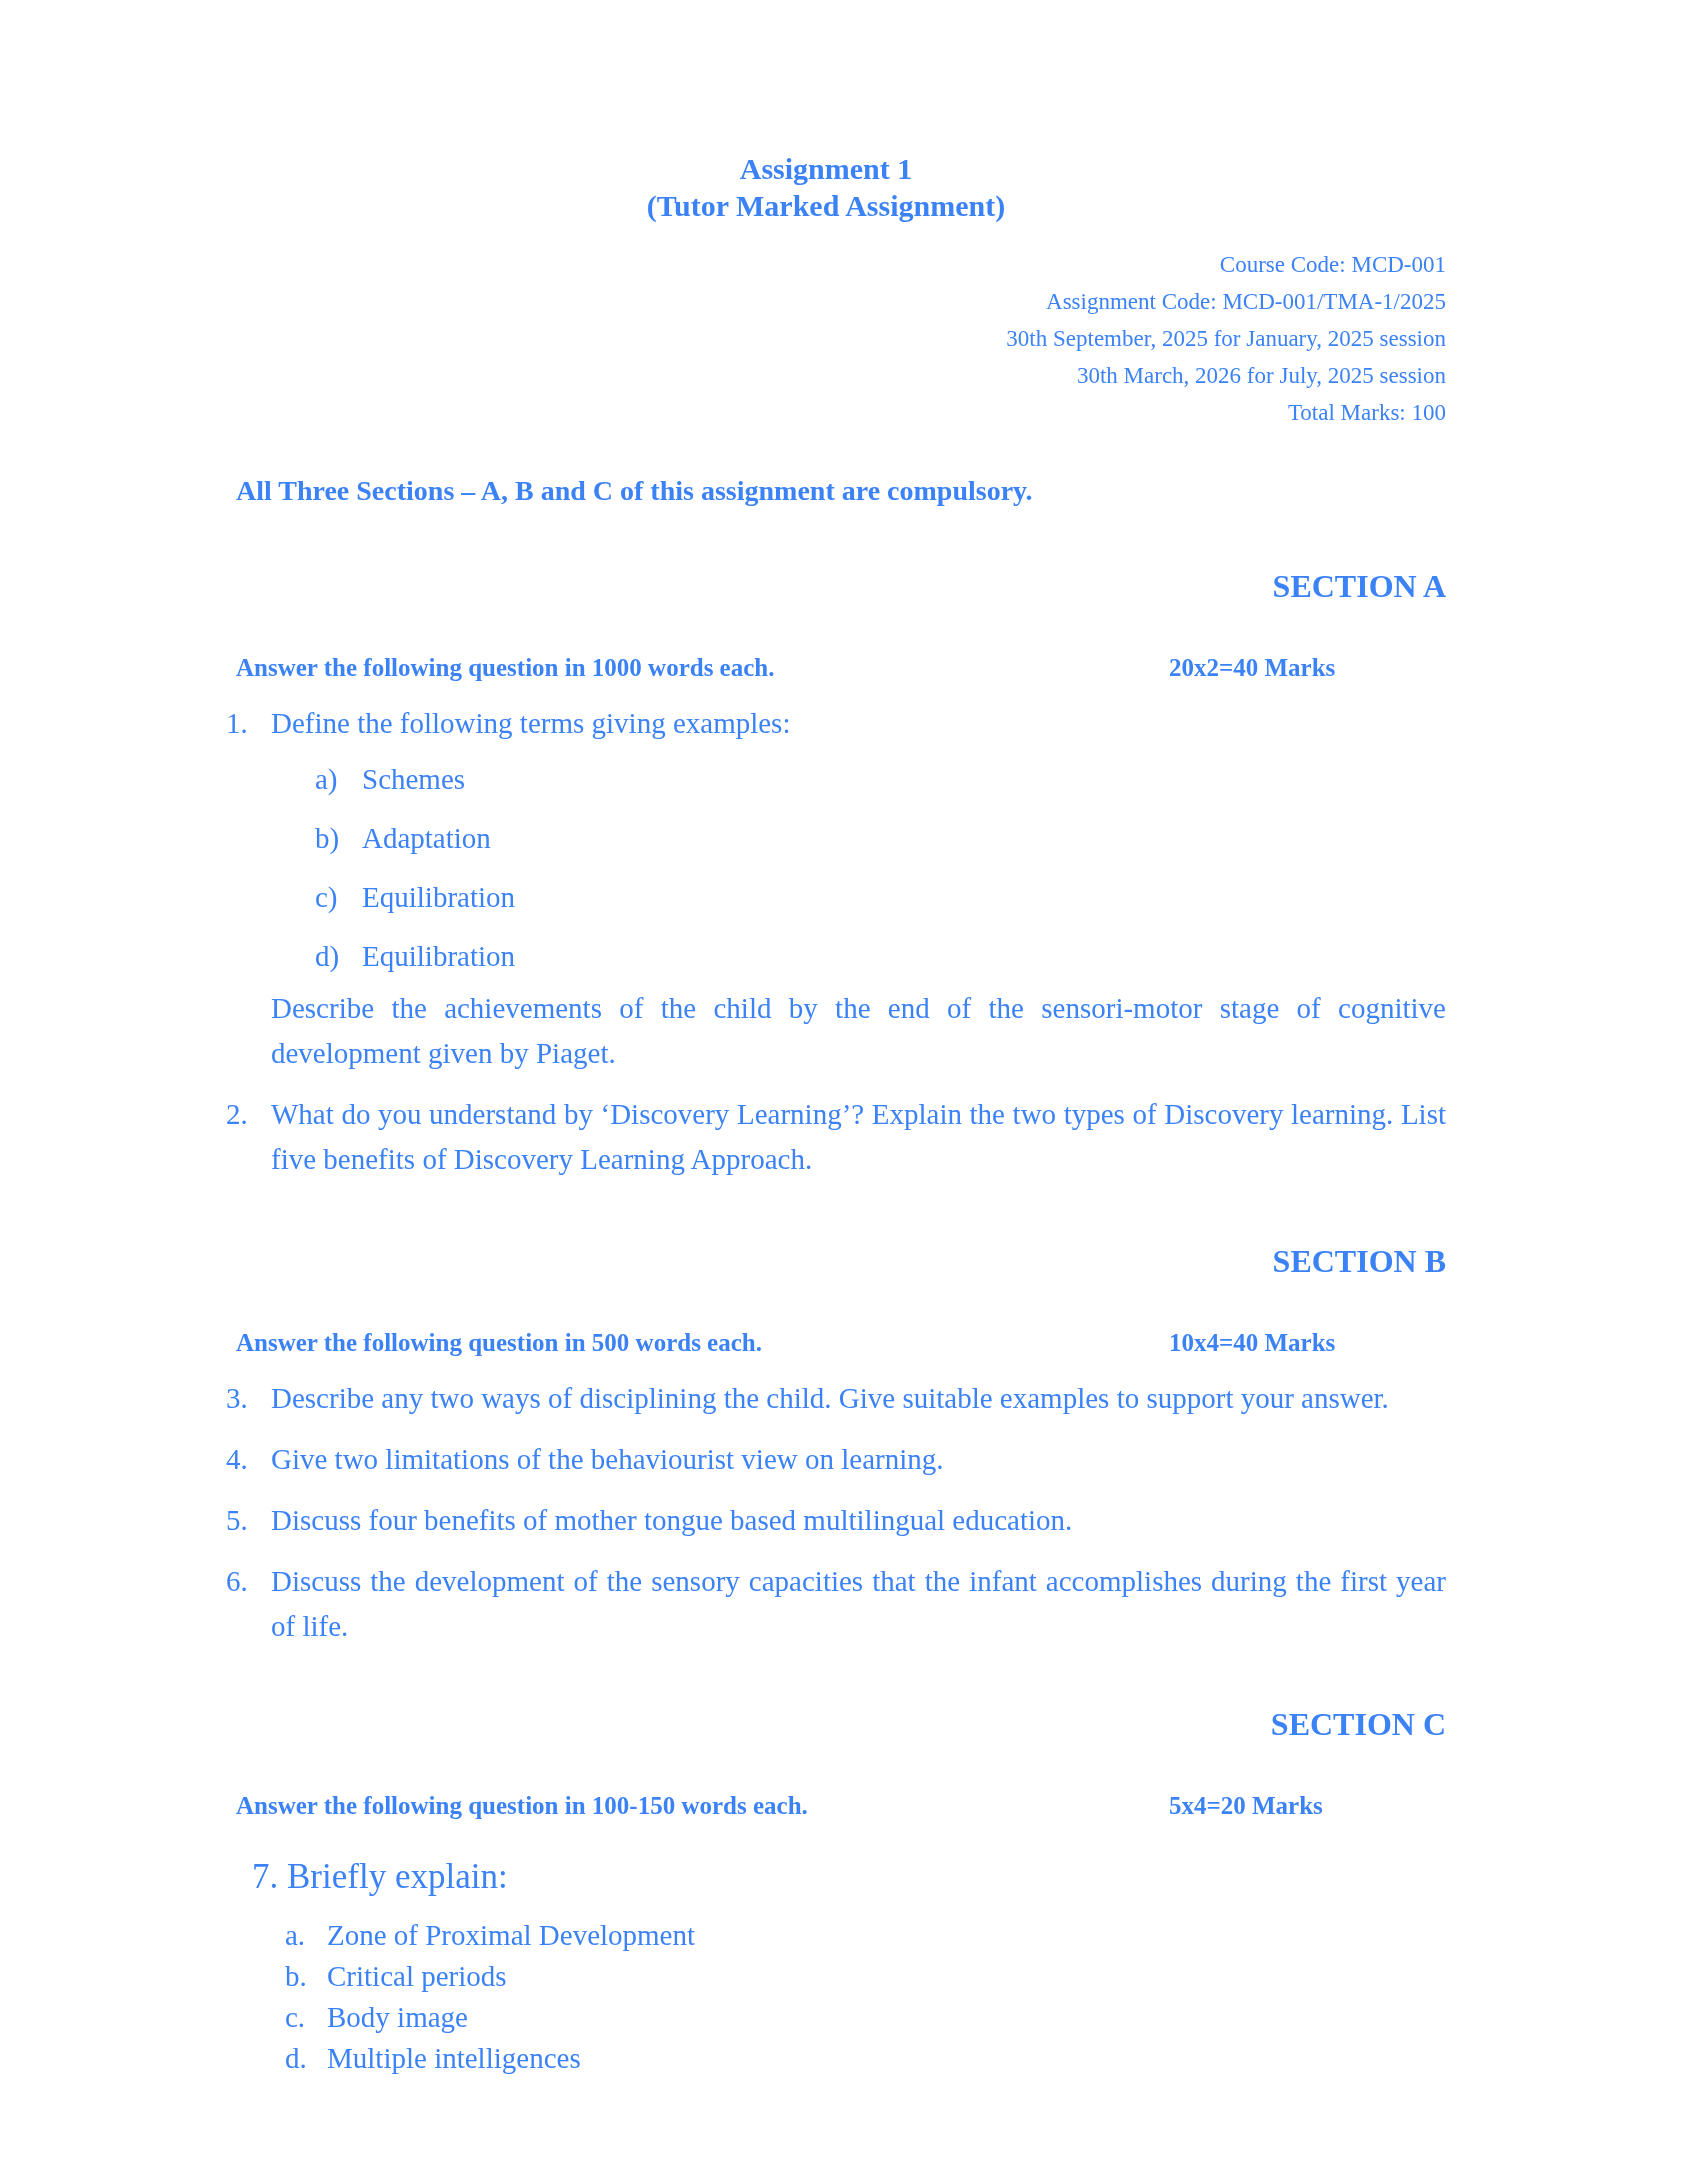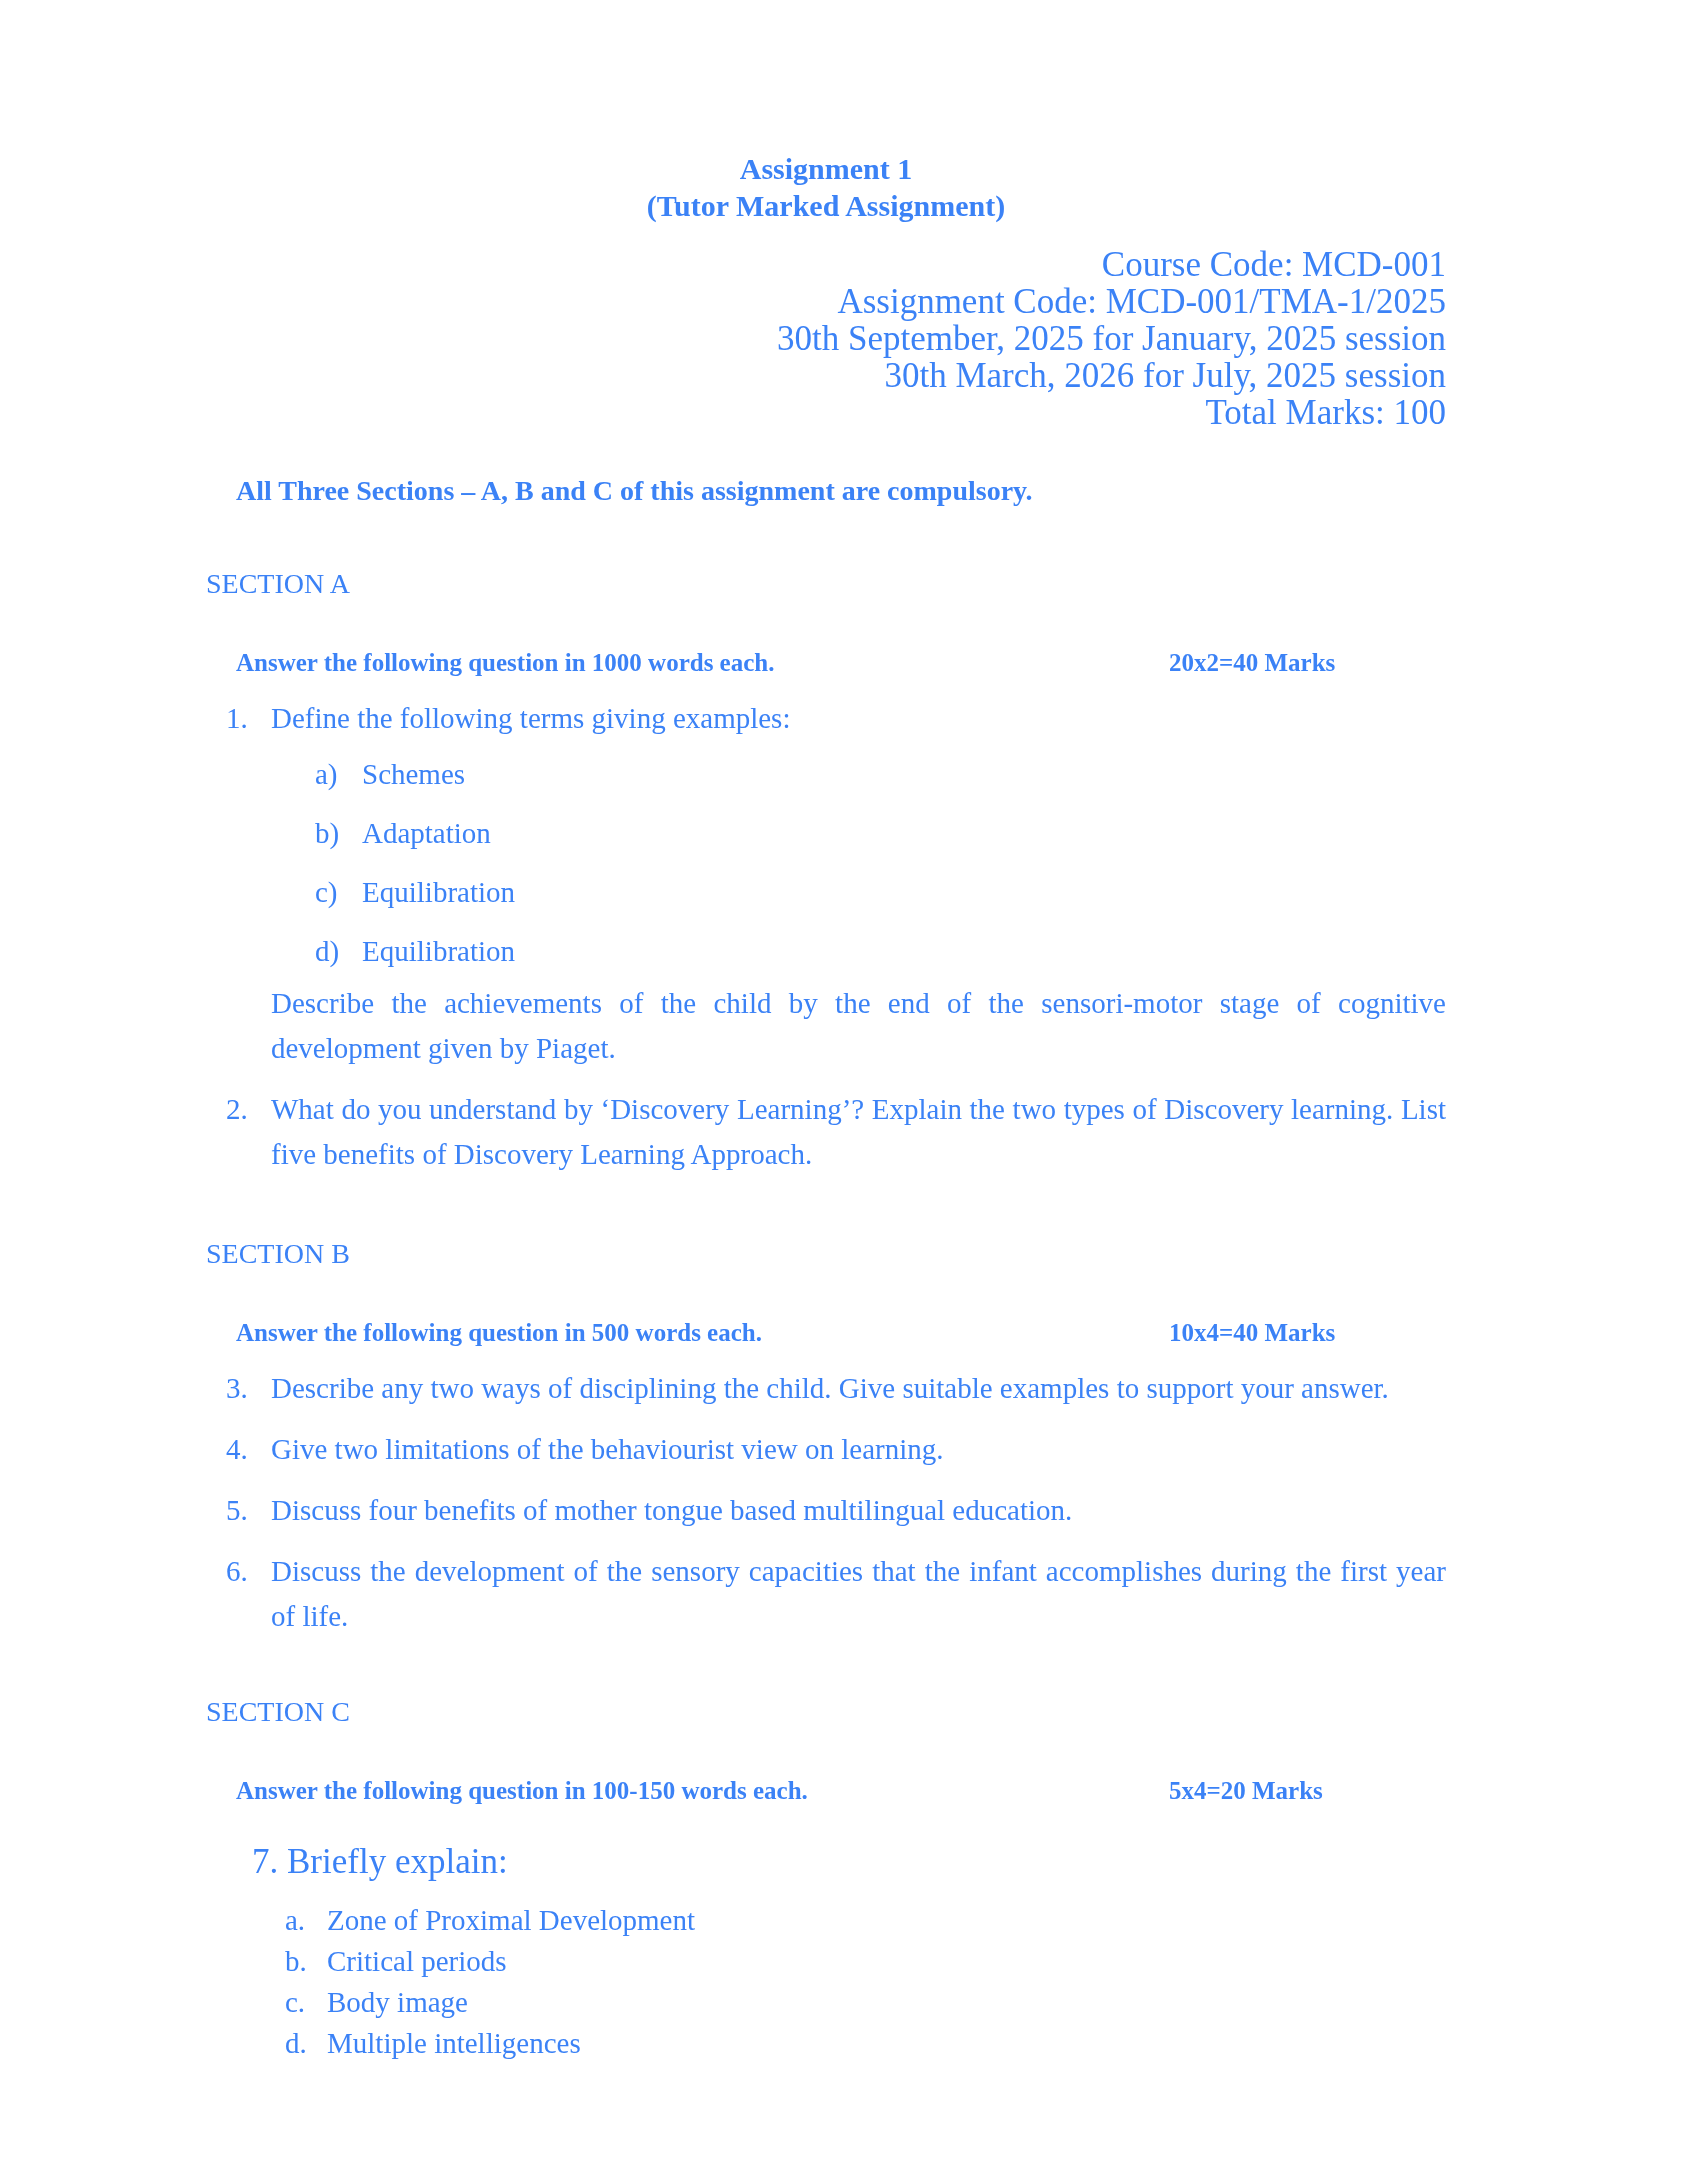--- a/index.html
+++ b/index.html
@@ -32,21 +32,21 @@
     font-size: 30px;
     line-height: 37px;
     margin-left: -30px; 
   }
   .title-line { display: block; }
 
   
   .meta-block {
     margin-top: 22px;
     text-align: right;
-    font-size: 35px;
+    font-size: 23px;
     line-height: 37px;
   }
   .meta-line { display: block; }
 
   
   .instruction {
     font-weight: bold;
     font-size: 25px;
     line-height: 34px;
     margin-top: 46px;
@@ -59,23 +59,23 @@
     white-space: nowrap;
   }
   .compulsory-line {
     font-weight: bold;
     font-size: 28px;
     margin-top: 44px;
   }
 
   
   .section-heading {
-    text-align: left;
-    font-weight: normal;
-    font-size: 28px;
+    text-align: right;
+    font-weight: bold;
+    font-size: 32px;
     margin-top: 61px;
     margin-left: -30px;
   }
   .section-heading.tight { margin-top: 57px; }
 
   
   .q {
     position: relative;
     font-size: 29px;
     line-height: 45px;

